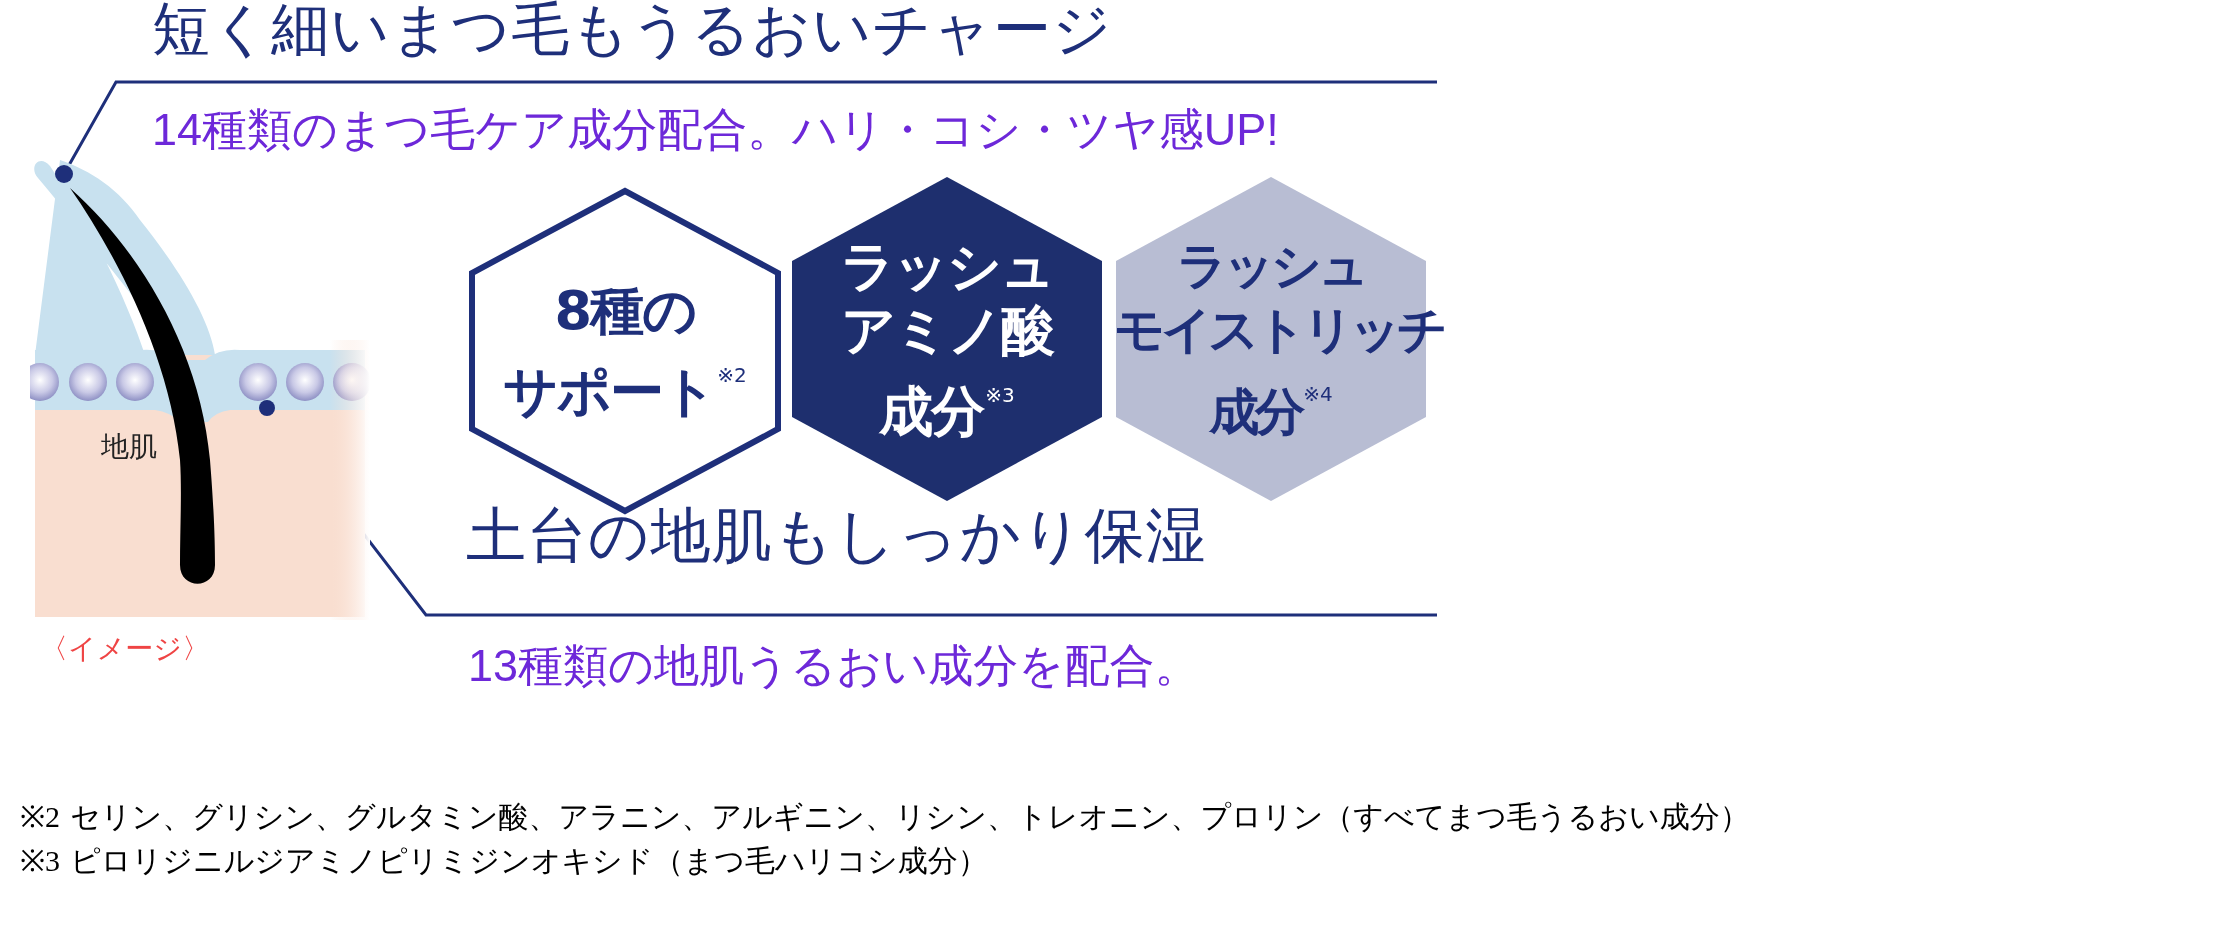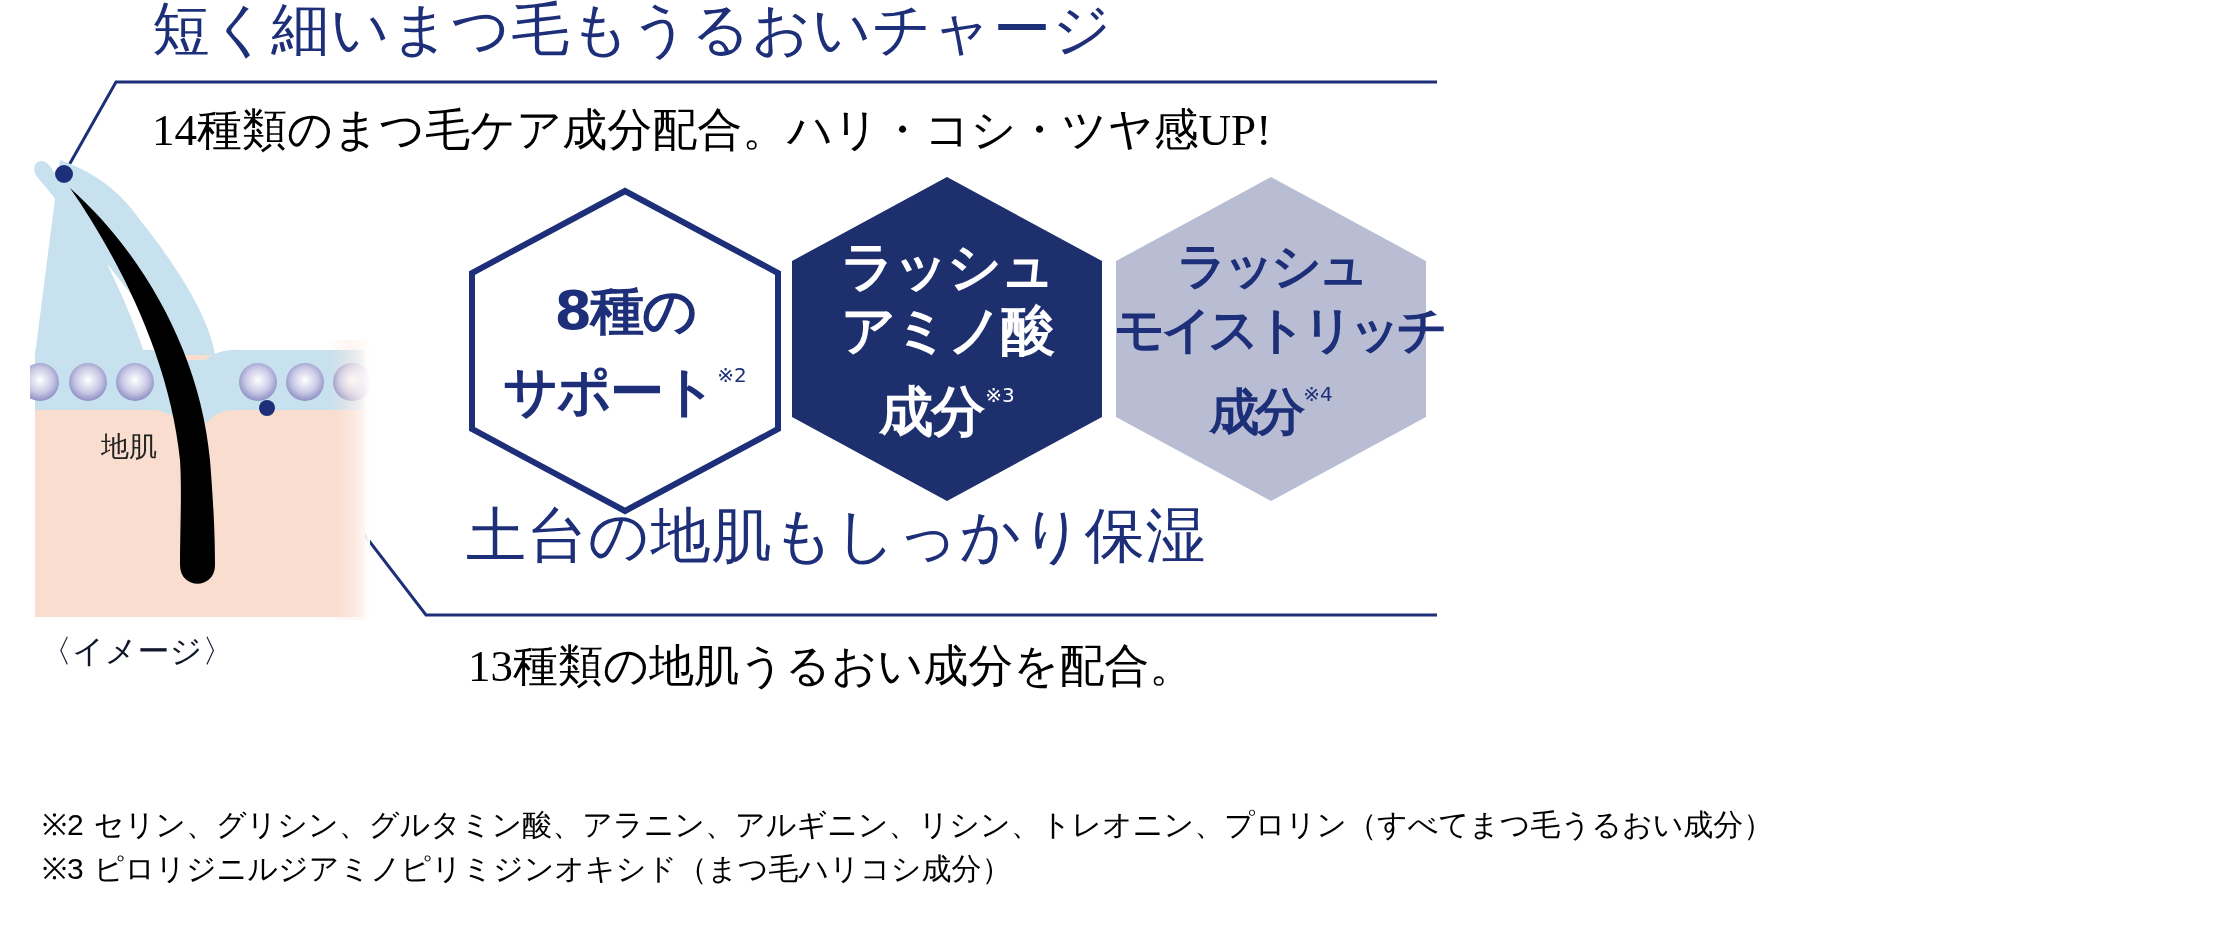--- a/index.html
+++ b/index.html
@@ -19,22 +19,22 @@
     .heading {
       color: #1e2f7a;
       font-family: "DejaVu Sans", sans-serif;
       white-space: nowrap;
       letter-spacing: 1px;
     }
     #heading-1 { left: 152px; top: -6px; font-size: 58px; line-height: 70px; }
     #heading-2 { left: 466px; top: 499px; font-size: 60px; line-height: 72px; }
 
     .subtext {
-      color: #000000;
-      font-family: Liberation Serif, serif;
+      color: #6d28d9;
+      font-family: Liberation Sans, sans-serif;
       white-space: nowrap;
       text-align: right;
     }
     #subtext-1 { left: 152px; top: 102px; font-size: 45px; line-height: 56px; }
     #subtext-2 { left: 468px; top: 638px; font-size: 45px; line-height: 56px; }
 
     
     svg.overlay { position: absolute; left: 0; top: 0; pointer-events: none; }
 
     
@@ -74,33 +74,32 @@
     
     #illustration { left: 30px; top: 160px; width: 340px; height: 470px; }
     #skin-label {
       left: 60px; top: 428px;
       font-size: 28px; color: #222;
       font-family: "DejaVu Sans", sans-serif;
       margin-left: 41px;
     }
     #image-caption {
       left: 40px; top: 630px;
-      font-size: 32px; color: #0f172a;
+      font-size: 28px; color: #ef4444;
       font-family: "DejaVu Sans", sans-serif;
       white-space: nowrap;
     }
 
     
     #footnotes {
-      left: 42px; top: 795px;
-      font-family: Liberation Sans, sans-serif;
+      left: 20px; top: 795px;
+      font-family: Liberation Serif, serif;
       font-size: 30px;
       line-height: 44px;
       color: #000;
-      margin-top: 8px;
     }
     .footnote { white-space: nowrap; }
     .footnote .fn-mark { margin-right: 10px; }
   </style>
 </head>
 <body>
 
 <svg class="overlay" width="2238" height="945">
 
   <polyline points="64,174 116,82 1437,82" fill="none" stroke="#1e2f7a" stroke-width="3"></polyline>

